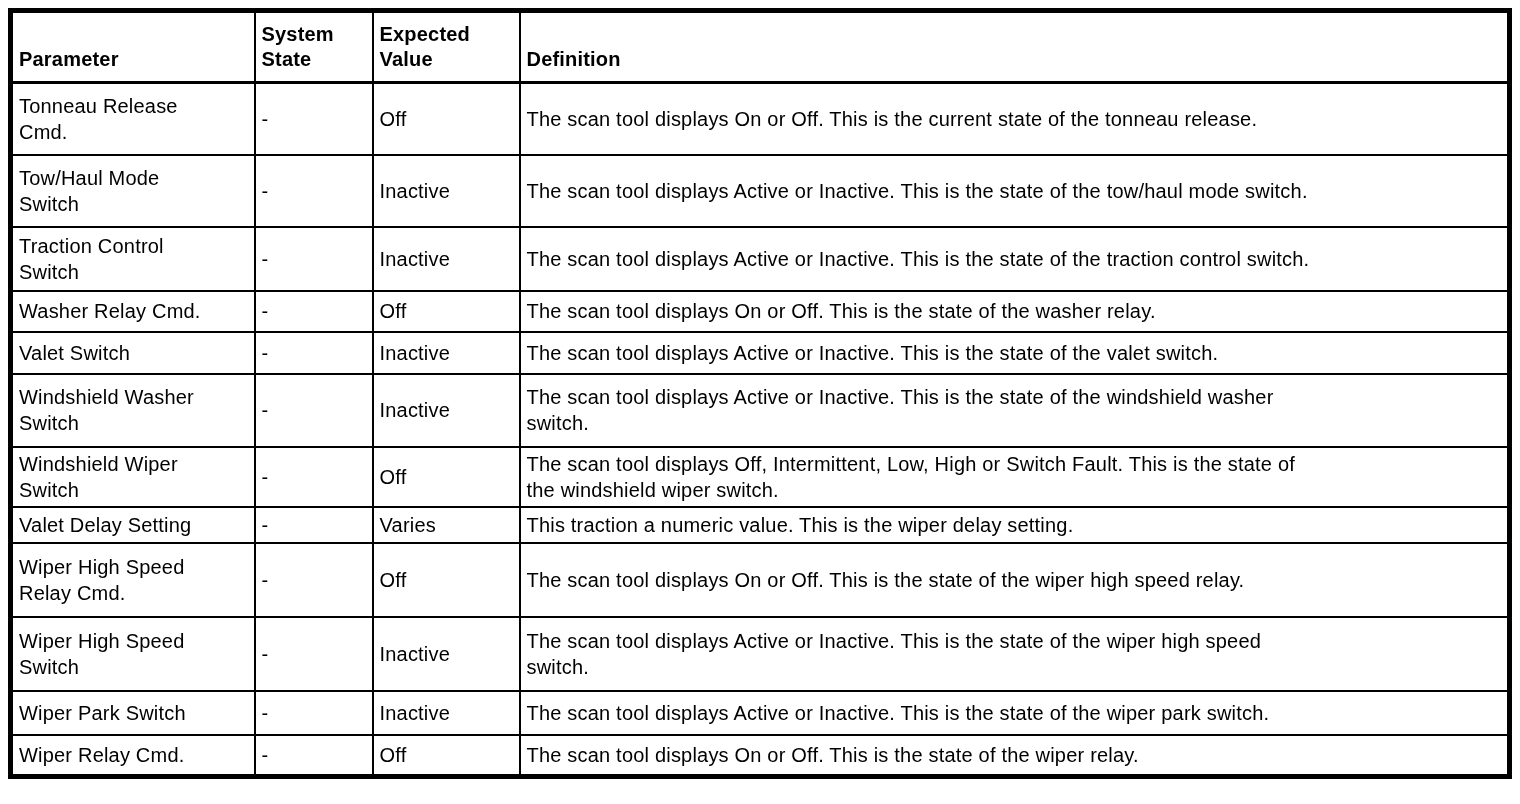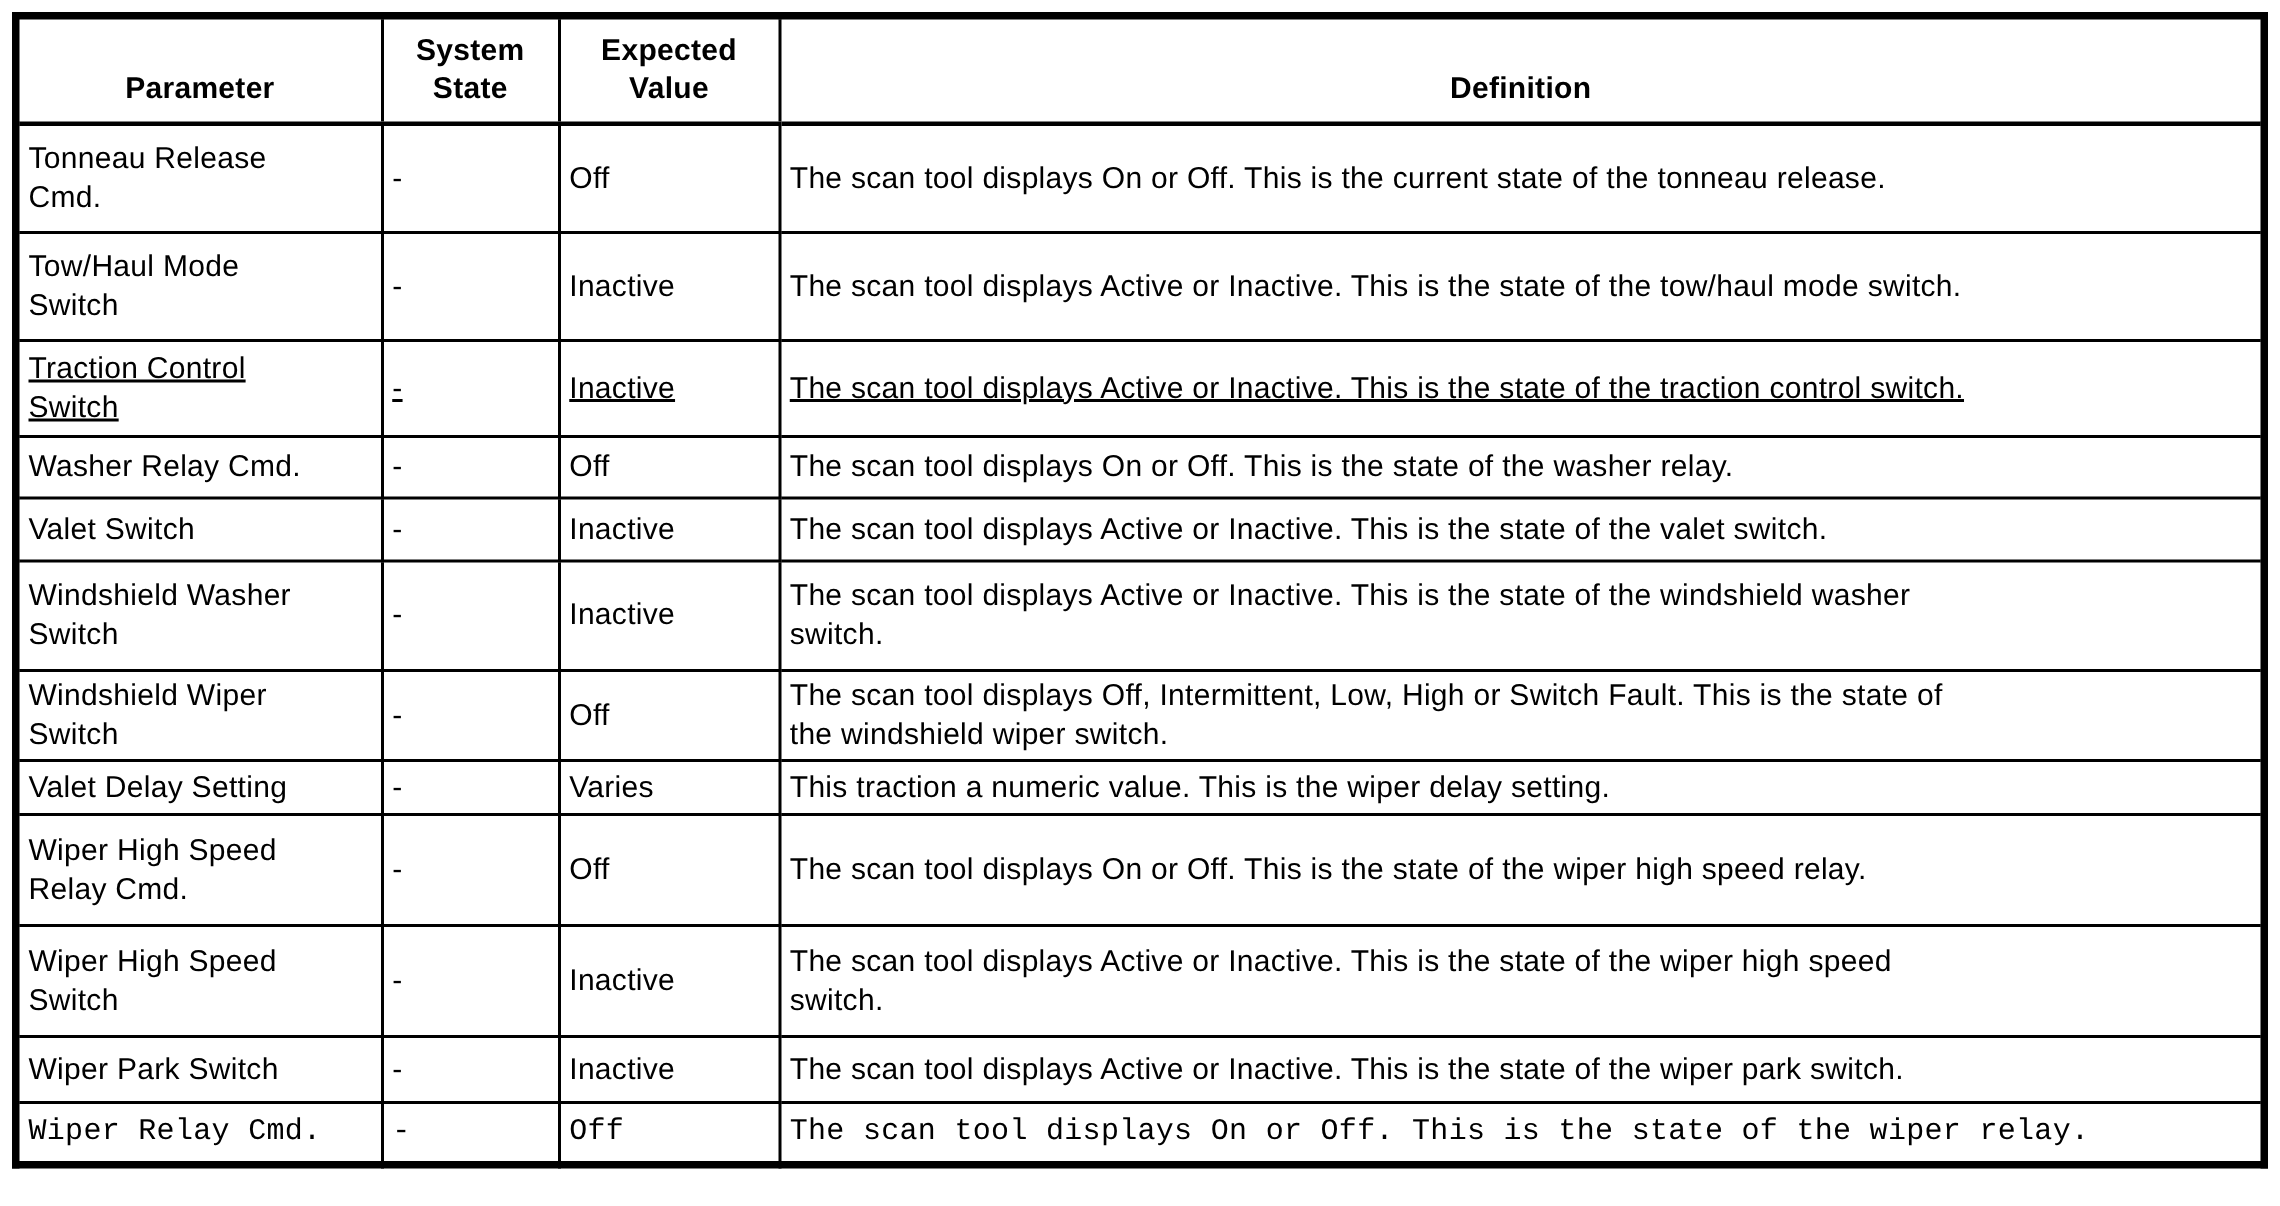--- a/index.html
+++ b/index.html
@@ -15,21 +15,21 @@
   th,td{
     border:2px solid #000;
     color:#000;
     overflow:hidden;
   }
   thead th{
     font-weight:bold;
     font-size:20px;
     line-height:25px;
     letter-spacing:0.2px;
-    text-align:center;
+    text-align:left;
     vertical-align:bottom;
     padding:6px 6px 9px 6px;
     border-bottom:3px solid #000;
   }
   tbody td{
     font-size:20px;
     line-height:26px;
     letter-spacing:0.2px;
     vertical-align:middle;
     padding:3px 8px 3px 6px;
@@ -64,21 +64,21 @@
         <td>Off</td>
         <td>The scan tool displays On or Off. This is the current state of the tonneau release.</td>
       </tr>
       <tr style="height: 72px;">
         <td>Tow/Haul Mode
 Switch</td>
         <td>-</td>
         <td>Inactive</td>
         <td>The scan tool displays Active or Inactive. This is the state of the tow/haul mode switch.</td>
       </tr>
-      <tr style="height: 64px; text-decoration: underline;">
+      <tr style="height: 64px;">
         <td>Traction Control
 Switch</td>
         <td>-</td>
         <td>Inactive</td>
         <td>The scan tool displays Active or Inactive. This is the state of the traction control switch.</td>
       </tr>
       <tr style="height: 41px;">
         <td>Washer Relay Cmd.</td>
         <td>-</td>
         <td>Off</td>
@@ -126,20 +126,20 @@
         <td>Inactive</td>
         <td>The scan tool displays Active or Inactive. This is the state of the wiper high speed
 switch.</td>
       </tr>
       <tr style="height: 44px;">
         <td>Wiper Park Switch</td>
         <td>-</td>
         <td>Inactive</td>
         <td>The scan tool displays Active or Inactive. This is the state of the wiper park switch.</td>
       </tr>
-      <tr style="height: 42px; font-family: Liberation Mono, monospace;">
+      <tr style="height: 42px;">
         <td>Wiper Relay Cmd.</td>
         <td>-</td>
         <td>Off</td>
         <td>The scan tool displays On or Off. This is the state of the wiper relay.</td>
       </tr>
     </tbody>
 </table>
 
 </body></html>

